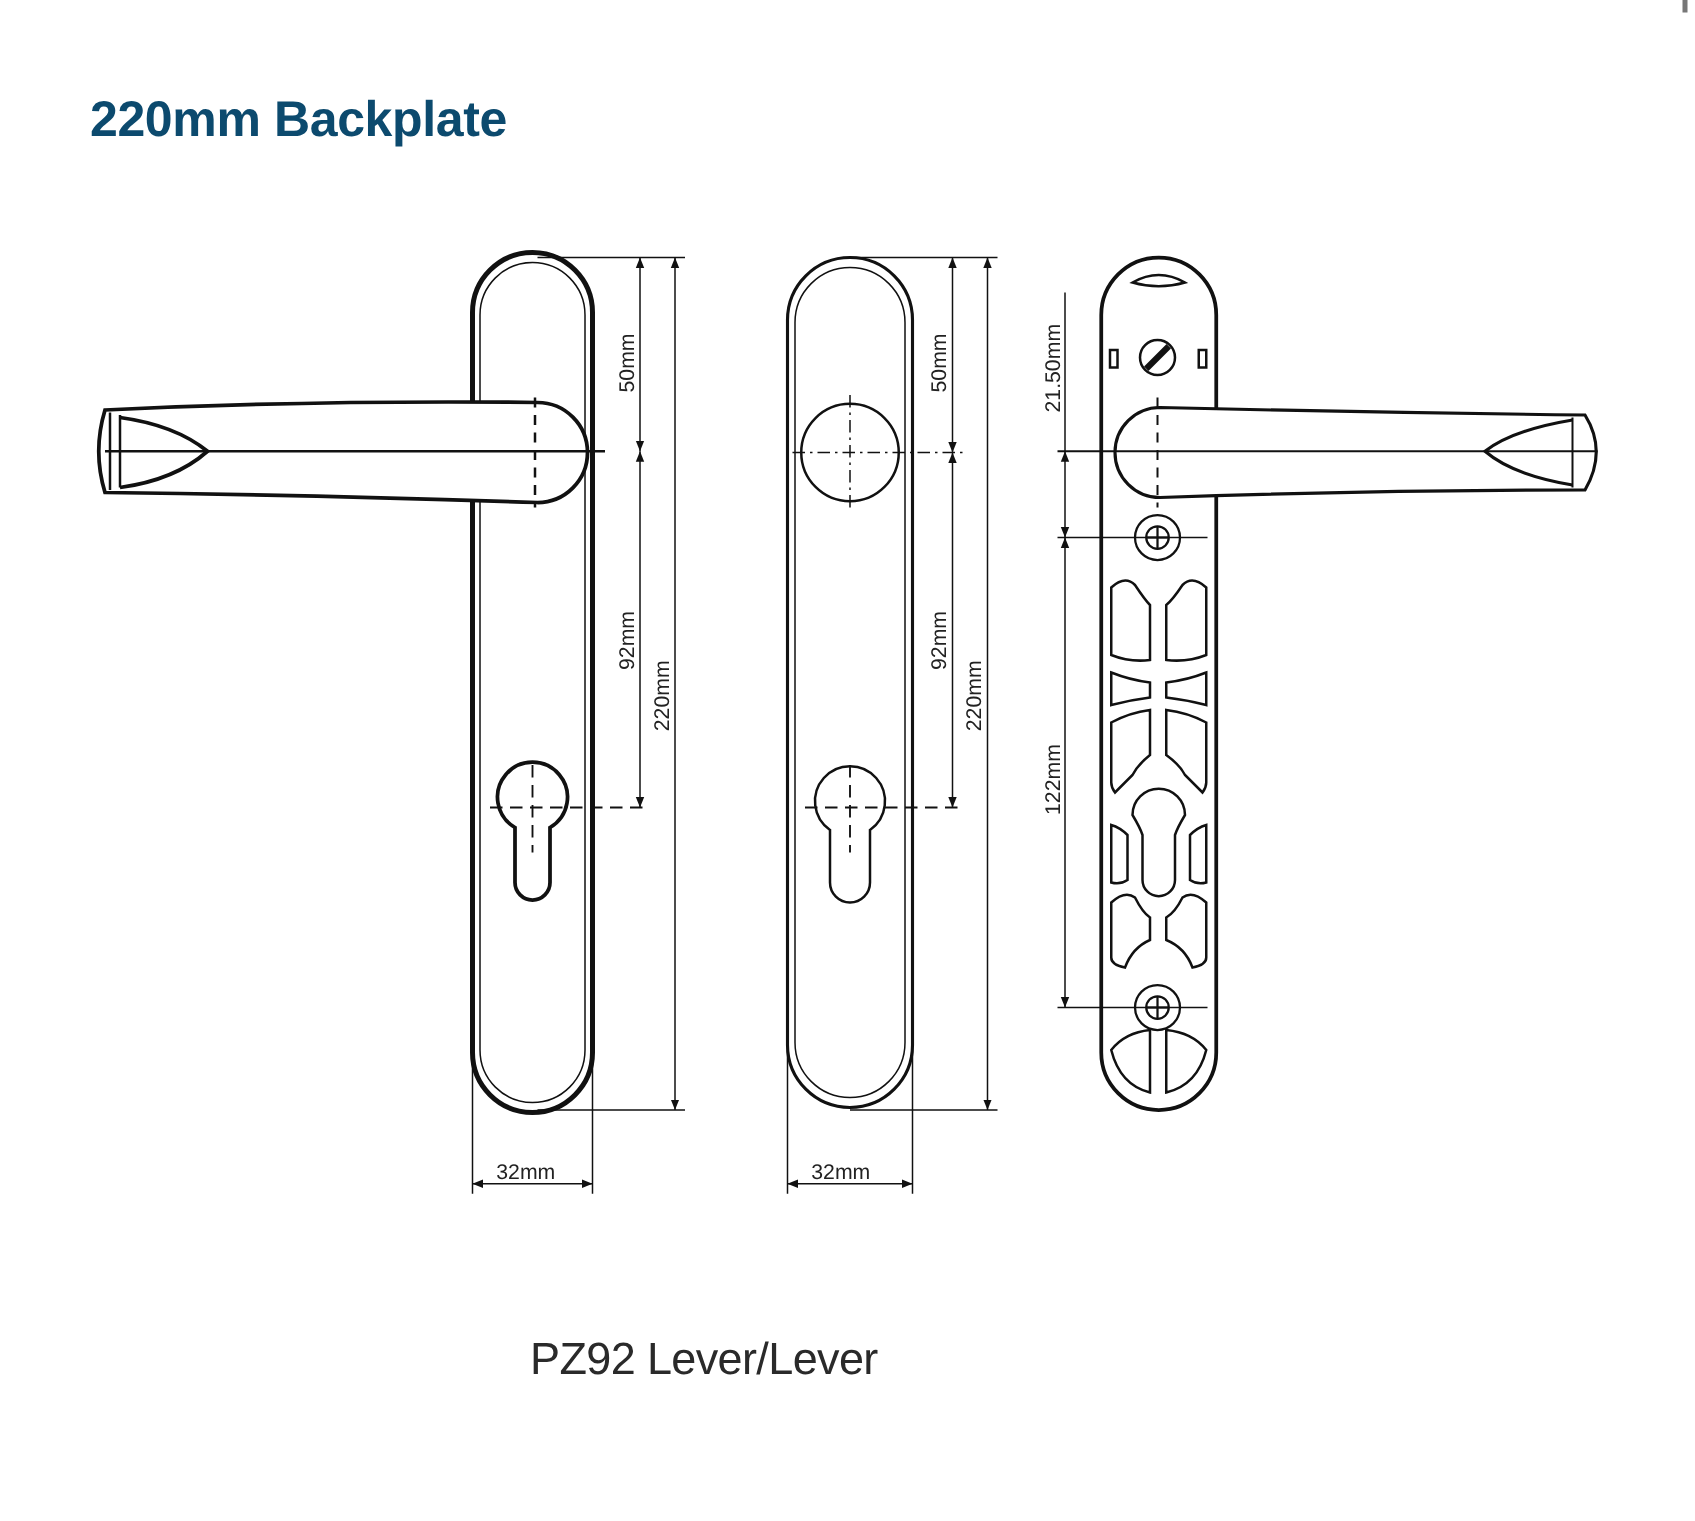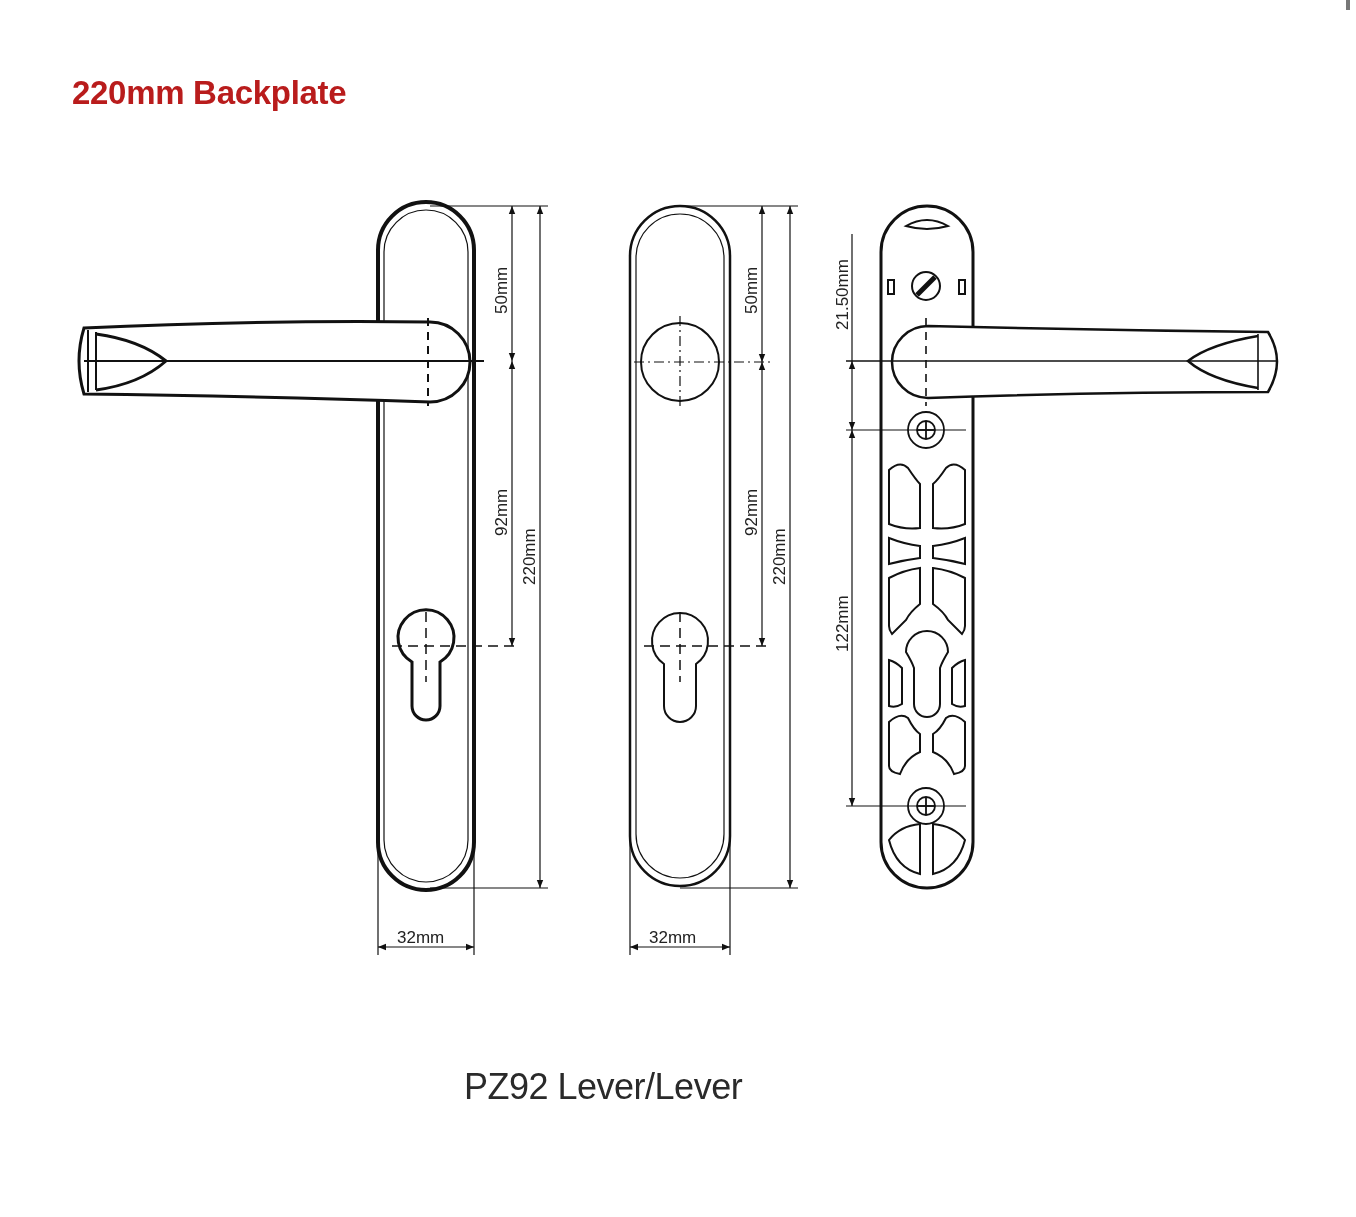--- a/index.html
+++ b/index.html
@@ -1,18 +1,18 @@
 <!DOCTYPE html>
 <html><head>
   <meta charset="utf-8">
   <style>
     html, body { margin: 0; padding: 0; background: #ffffff; }
     body { width: 1356px; height: 1217px; position: relative; overflow: hidden; font-family: "Liberation Sans", sans-serif; }
-    .title { position: absolute; left: 72px; top: 74px; font-size: 33px; font-weight: bold; color: #b91c1c; letter-spacing: -0.3px; margin: 0; }
-    .caption { position: absolute; left: 464px; top: 1066px; font-size: 36px; color: #2a2a2a; letter-spacing: -0.5px; }
+    .title { position: absolute; left: 72px; top: 74px; font-size: 40px; font-weight: bold; color: #0c4a6e; letter-spacing: -0.3px; margin: 0; }
+    .caption { position: absolute; left: 424px; top: 1066px; font-size: 36px; color: #2a2a2a; letter-spacing: -0.5px; }
     .scroll-tick { position: absolute; right: 6px; top: 0; width: 4px; height: 10px; background: #777; }
     svg.drawing { position: absolute; left: 0; top: 0; }
     .dim text { font-family: "Liberation Sans", sans-serif; font-size: 17px; fill: #222; }
   </style>
 </head>
 <body>
 
 <div class="scroll-tick"></div>
 
 <h1 class="title">220mm Backplate</h1>

